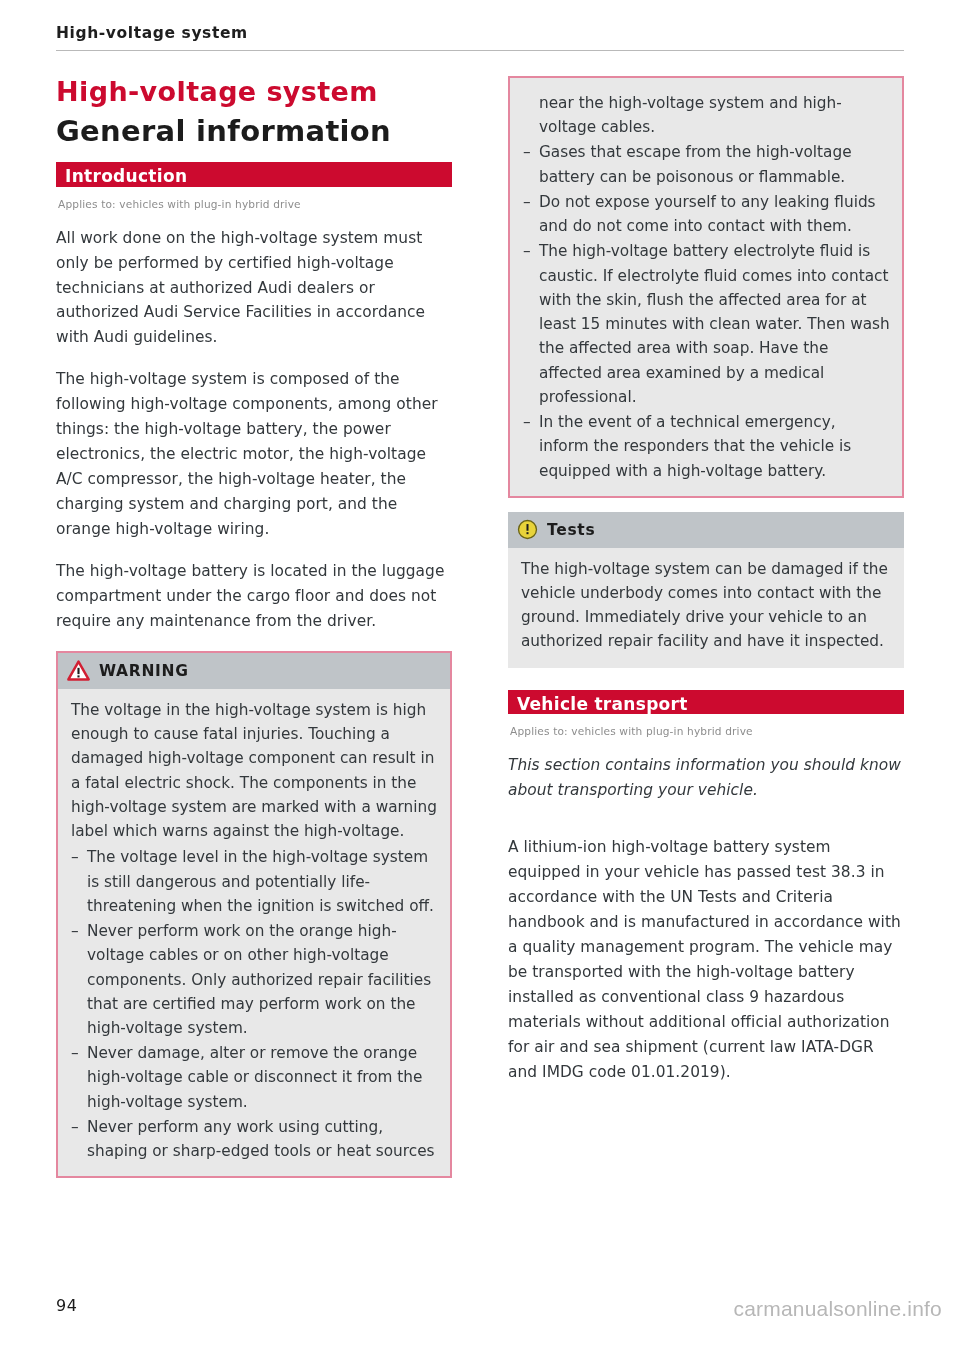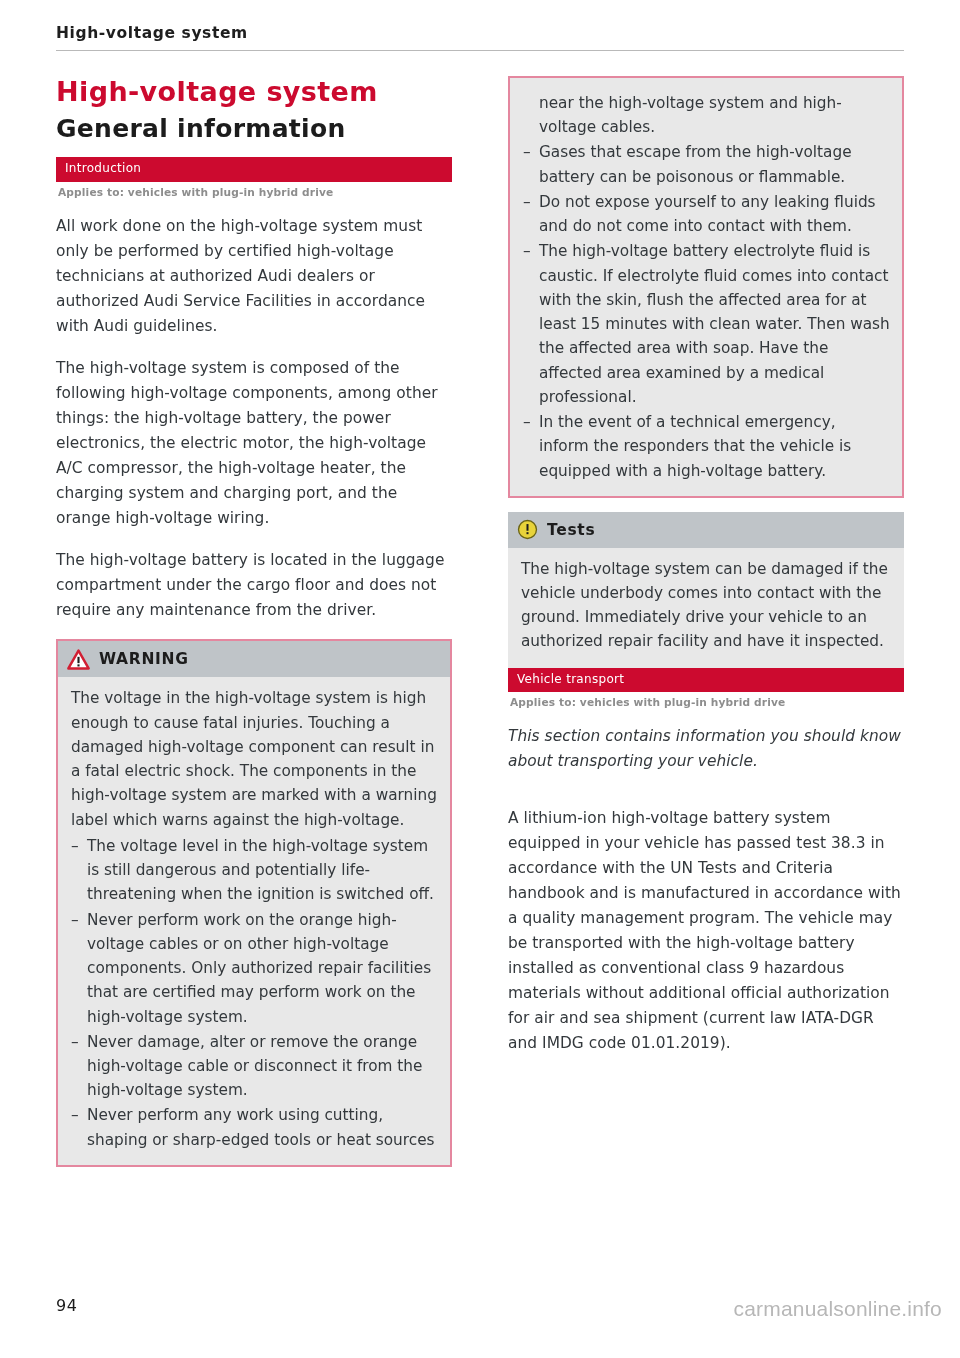--- a/index.html
+++ b/index.html
@@ -61,44 +61,43 @@
   
   .chapter-title {
     font-size: 27px;
     font-weight: bold;
     color: #cc0a2f;
     letter-spacing: 0.4px;
     margin: 10px 0 4px 0;
     line-height: 1.18;
   }
   .section-title {
-    font-size: 25px;
+    font-size: 29px;
     font-weight: bold;
     color: #1c1c1c;
     letter-spacing: 0.3px;
     margin: 6px 0 14px 0;
     line-height: 1.18;
   }
 
   
   .redbar {
     background: #cc0a2f;
     color: #ffffff;
-    font-size: 12px;
-    font-weight: normal;
+    font-size: 17px;
+    font-weight: bold;
     letter-spacing: 0.3px;
-    padding: 5px 4px 6px 9px;
+    padding: 5px 4px 0 9px;
     line-height: 1.15;
   }
   .applies-to {
     font-size: 10.6px;
     color: #8d8d8d;
-    margin: 4px 0 16px 2px;
+    margin: 11px 0 16px 2px;
     letter-spacing: 0.15px;
-    font-weight: bold;
   }
 
   
   p.body {
     font-size: 15.4px;
     line-height: 1.62;
     margin: 0 0 17px 0;
     color: #33383c;
     letter-spacing: 0.05px;
   }
@@ -262,21 +261,21 @@
               <rect x="9.95" y="13.8" width="2.1" height="2.1" fill="#1c1c1c"></rect>
             </svg>
           </span>
           <span class="box-head-label" data-name="note-box-label">Tests</span>
         </div>
         <div class="box-body" data-name="note-box-body">
           <p data-name="note-text">The high-voltage system can be damaged if the vehicle underbody comes into contact with the ground. Immediately drive your vehicle to an authorized repair facility and have it inspected.</p>
         </div>
       </div>
 
-      <div class="redbar" style="" data-name="subhead-vehicle-transport">Vehicle transport</div>
+      <div class="redbar" style="margin-top:22px;" data-name="subhead-vehicle-transport">Vehicle transport</div>
       <div class="applies-to" data-name="applies-to-vehicle-transport">Applies to: vehicles with plug-in hybrid drive</div>
 
       <p class="body italic" data-name="section-intro-italic">This section contains information you should know about transporting your vehicle.</p>
       <p class="body" data-name="paragraph">A lithium-ion high-voltage battery system equipped in your vehicle has passed test 38.3 in accordance with the UN Tests and Criteria handbook and is manufactured in accordance with a quality management program. The vehicle may be transported with the high-voltage battery installed as conventional class 9 hazardous materials without additional official authorization for air and sea shipment (current law IATA-DGR and IMDG code 01.01.2019).</p>
 
     </div>
 
   </div>
 
   <div class="page-number" data-name="page-number">94</div>

